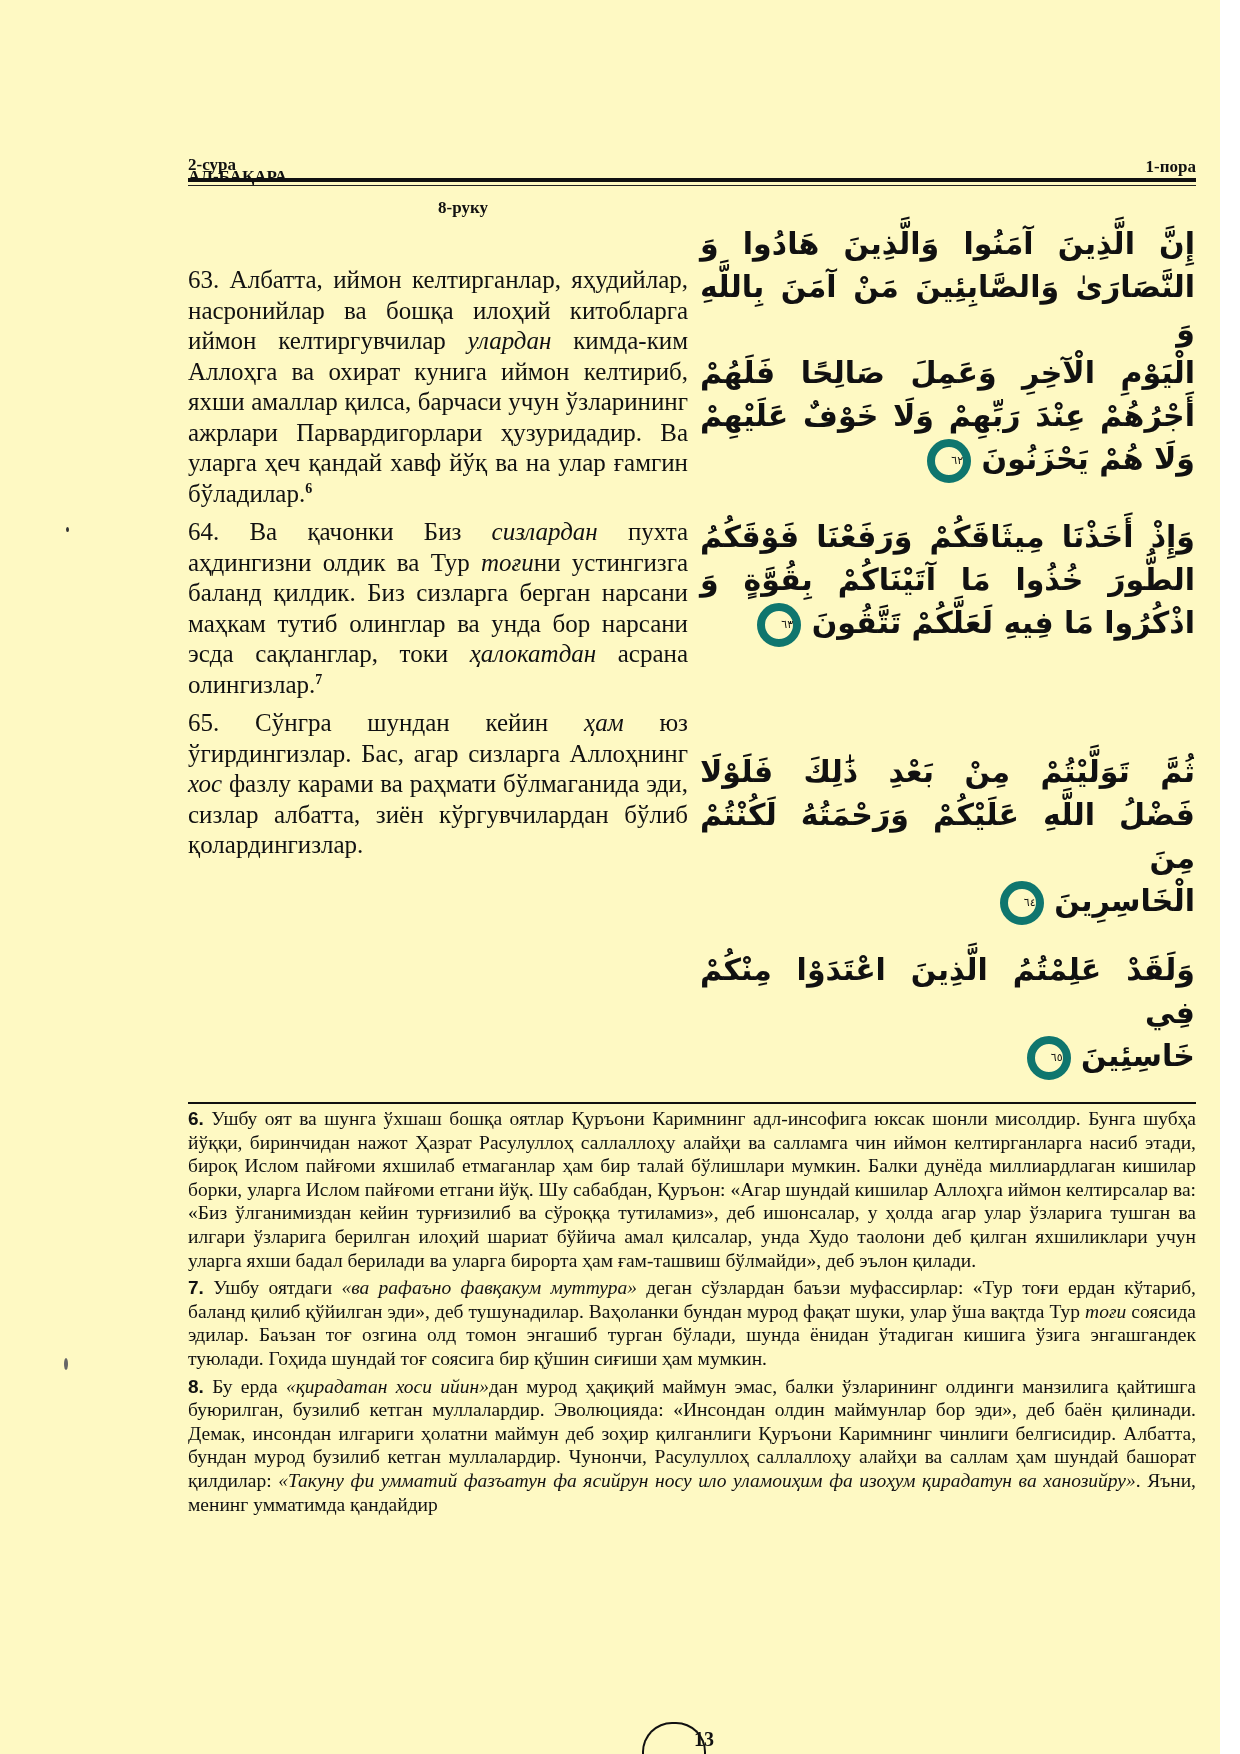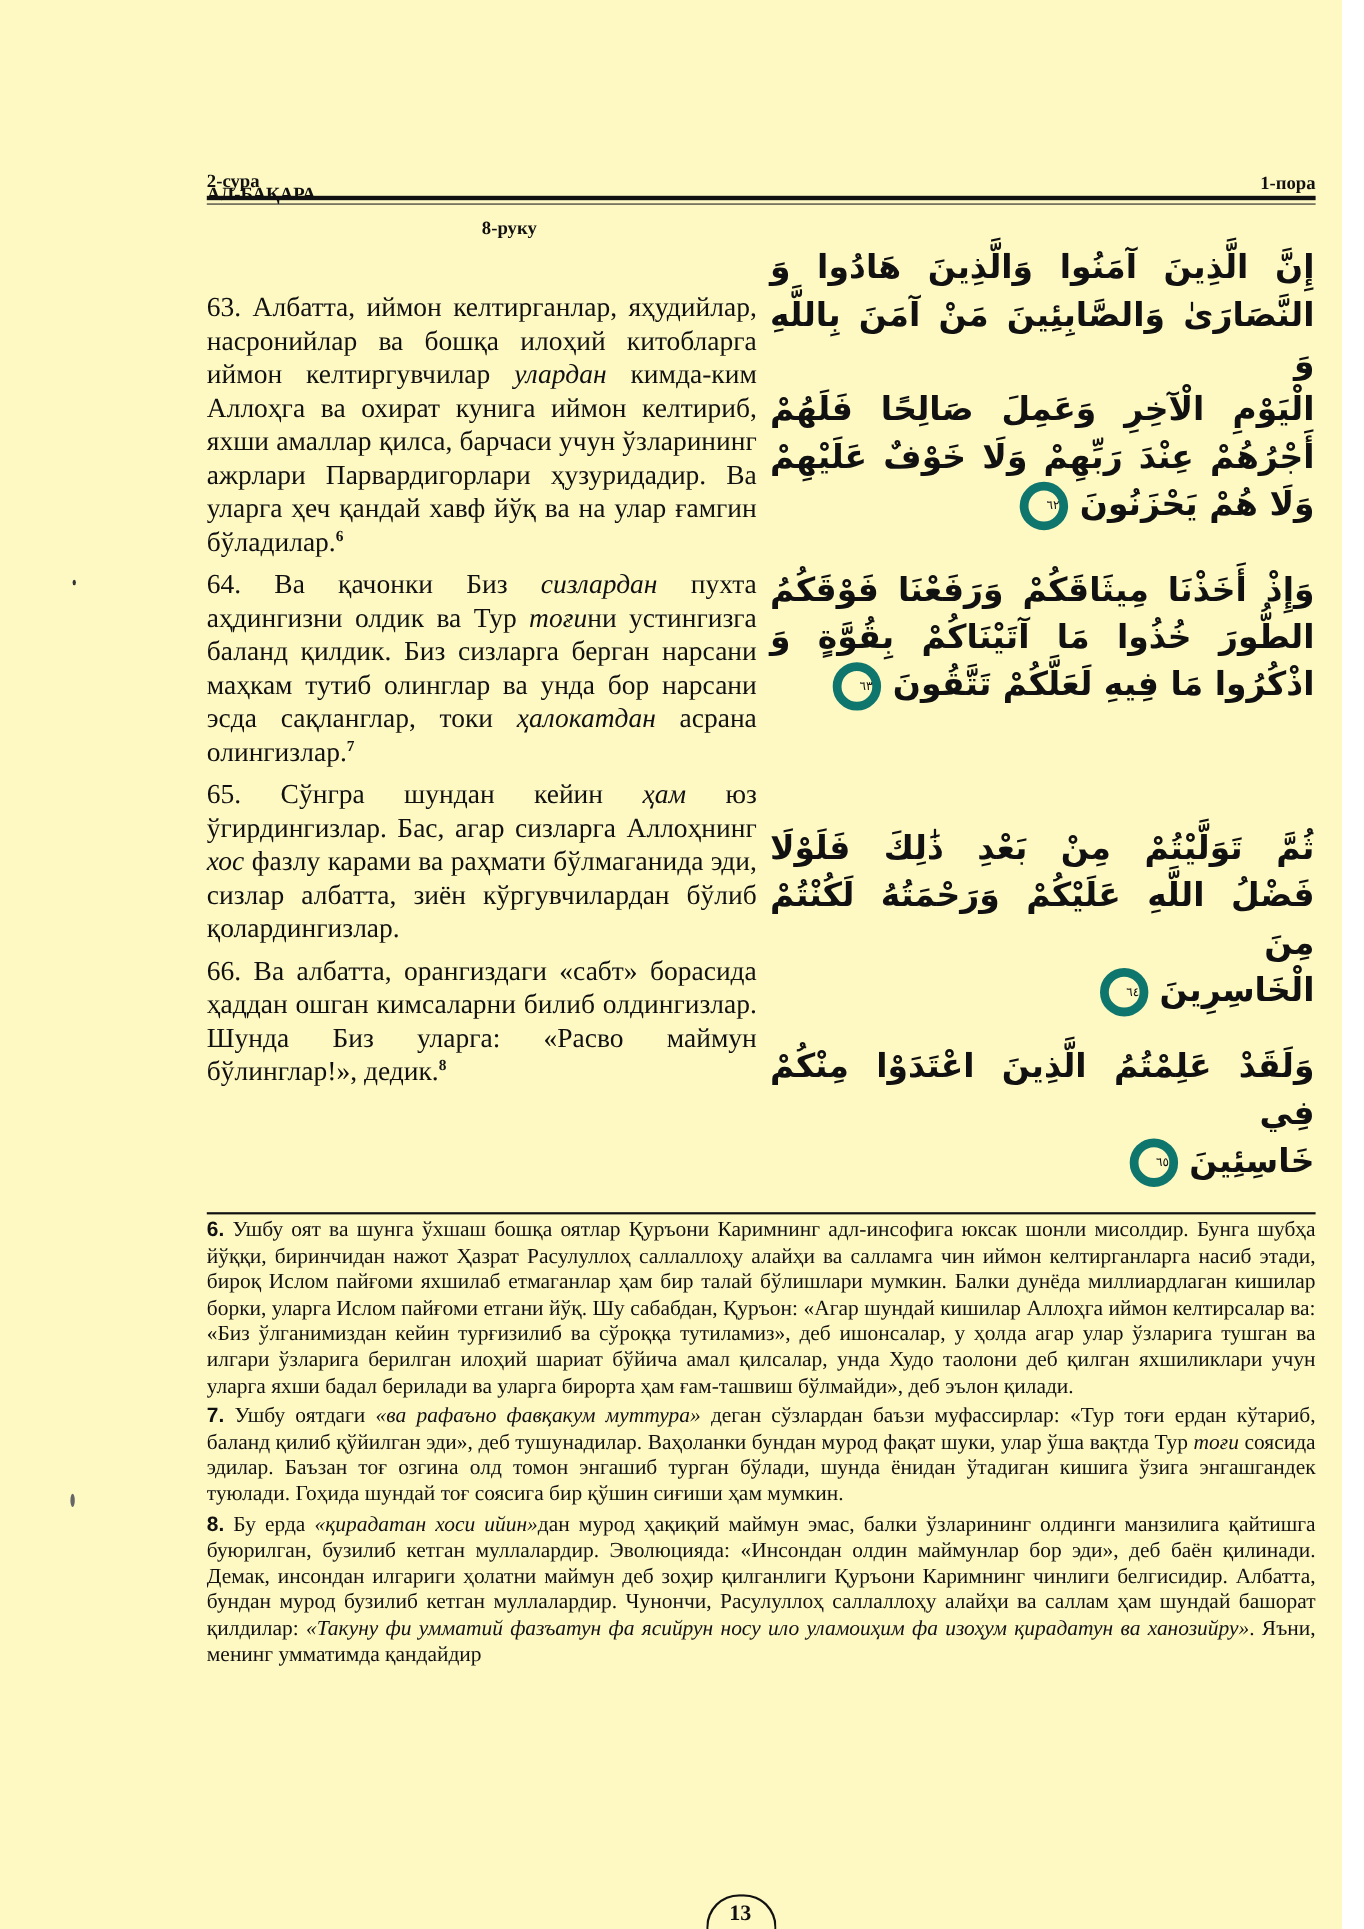--- a/index.html
+++ b/index.html
@@ -18,21 +18,21 @@
   .verse sup { font-size: 14px; font-weight: bold; vertical-align: super; line-height: 0; }
   .ar-block { position: absolute; left: 700px; width: 495px; direction: rtl; text-align: justify; text-align-last: justify; font-family: "DejaVu Sans", sans-serif; font-weight: bold; font-size: 30px; line-height: 43px; }
   .ar-end { text-align-last: right; }
   .ar-line { display: block; }
   .ar-mark { display: inline-block; width: 28px; height: 28px; border: 8px solid #0f766e; border-radius: 50%; font-size: 11px; text-align: center; line-height: 28px; vertical-align: middle; direction: ltr; font-weight: normal; }
   .fn-rule { position: absolute; left: 188px; top: 1102px; width: 1008px; height: 2px; background: #111; }
   .notes { position: absolute; left: 188px; top: 1107px; width: 1008px; font-family: "Liberation Serif", serif; font-size: 19.5px; line-height: 23.6px; text-align: justify; }
   .note { margin: 0 0 4px 0; }
   .note b.num { font-family: "Liberation Sans", sans-serif; font-weight: bold; font-size: 19px; }
   .note i { font-style: italic; }
-  .pagenum { position: absolute; left: 632px; top: 1728px; width: 82px; height: 26px; text-align: center; font-family: "Liberation Serif", serif; font-weight: bold; font-size: 20px; }
+  .pagenum { position: absolute; left: 632px; top: 1728px; width: 82px; height: 26px; text-align: right; font-family: "Liberation Serif", serif; font-weight: bold; font-size: 20px; }
   .pagenum .cloud { position: absolute; left: 10px; top: -6px; width: 60px; height: 30px; border: 2px solid #111; border-bottom: none; border-radius: 30px 30px 0 0; }
   .pagenum span.n { position: relative; top: 0; }
   .speck { position: absolute; background: #333; border-radius: 50%; }
 </style>
 </head>
 <body>
 
 <div class="page">
 
   <div class="hdr">
@@ -45,21 +45,20 @@
 
   <div class="ruku">8-руку</div>
 
   <div class="verses">
     <p class="verse"><span>63.</span><span> Албатта, иймон келтирганлар, яҳудийлар, насронийлар ва бошқа илоҳий китобларга иймон келтир­гувчилар </span><i>улардан</i><span> кимда-ким Аллоҳ­га ва охират кунига иймон келтириб, яхши амаллар қилса, барчаси учун ўзларининг ажрлари Парвардигор­лари ҳузуридадир. Ва уларга ҳеч қандай хавф йўқ ва на улар ғамгин бўладилар.</span><sup>6</sup></p>
 
     <p class="verse"><span>64.</span><span> Ва қачонки Биз </span><i>сизлардан</i><span> пухта аҳдингизни олдик ва Тур </span><i>тоғи</i><span>ни устингизга баланд қилдик. Биз сизларга берган нарсани маҳкам тутиб олинглар ва унда бор нарсани эсда сақланглар, токи </span><i>ҳалокатдан</i><span> асрана олингизлар.</span><sup>7</sup></p>
 
     <p class="verse"><span>65.</span><span> Сўнгра шундан кейин </span><i>ҳам</i><span> юз ўгирдингизлар. Бас, агар сизларга Аллоҳнинг </span><i>хос</i><span> фазлу карами ва раҳмати бўлмаганида эди, сизлар албатта, зиён кўргувчилардан бўлиб қолардингизлар.</span></p>
 
-    <p class="verse"><span>66.</span><span> Ва албатта, орангиздаги «сабт» борасида ҳаддан ошган кимсаларни билиб олдингизлар. Шунда Биз уларга: «Расво маймун бўлинглар!», дедик.</span><sup>8</sup></p>
   </div>
 
   <div class="ar-block" style="top:222px;">
     <span class="ar-line">إِنَّ الَّذِينَ آمَنُوا وَالَّذِينَ هَادُوا وَ</span>
     <span class="ar-line">النَّصَارَىٰ وَالصَّابِئِينَ مَنْ آمَنَ بِاللَّهِ وَ</span>
     <span class="ar-line">الْيَوْمِ الْآخِرِ وَعَمِلَ صَالِحًا فَلَهُمْ</span>
     <span class="ar-line">أَجْرُهُمْ عِنْدَ رَبِّهِمْ وَلَا خَوْفٌ عَلَيْهِمْ</span>
     <span class="ar-line ar-end" style="text-align:center;"><span>وَلَا هُمْ يَحْزَنُونَ</span> <span class="ar-mark">٦٢</span></span>
   </div>
 

